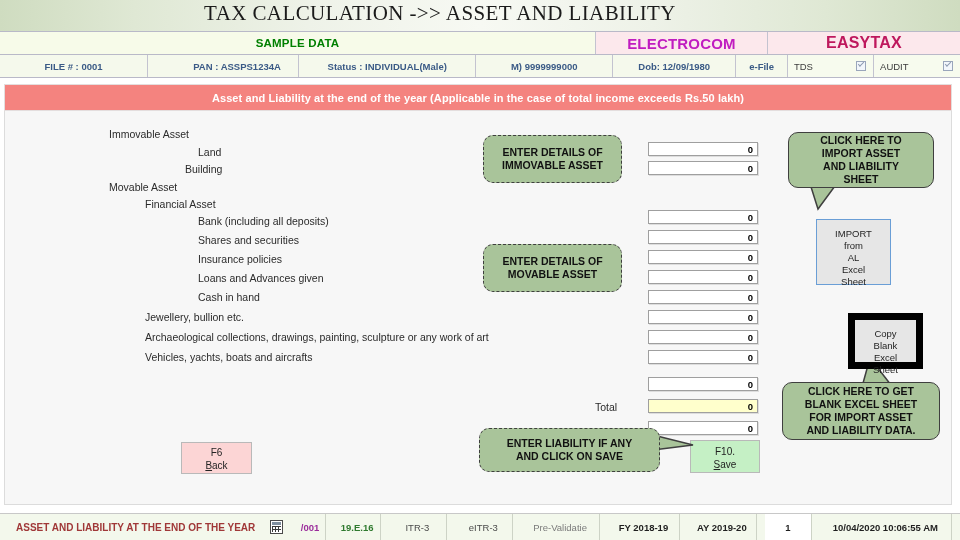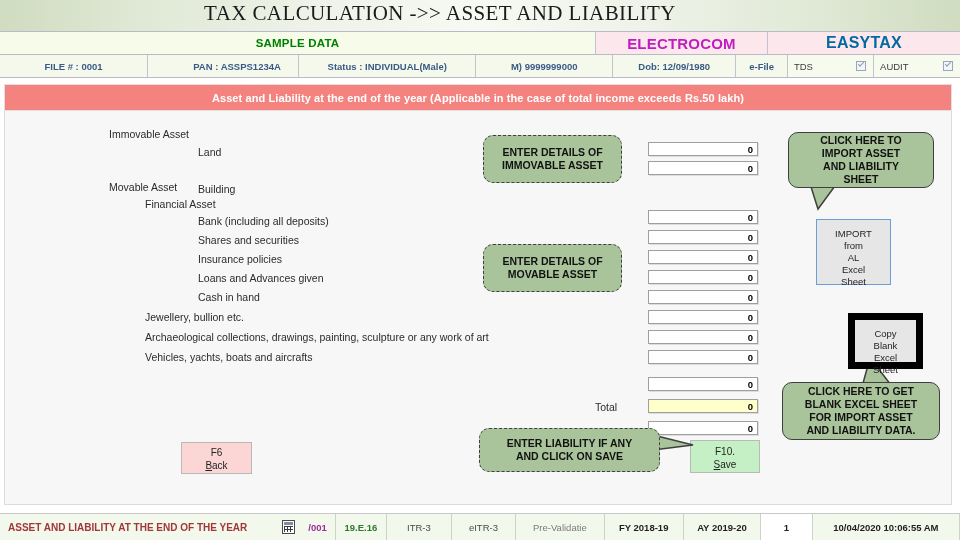--- a/index.html
+++ b/index.html
@@ -67,21 +67,21 @@
   #brand-center {
     flex: 1;
     background: #f7fbe9;
     color: #008000;
     font-size: 11.5px;
     letter-spacing: 0.2px;
   }
   #brand-right {
     width: 192px;
     background: #fce8ec;
-    color: #0369a1;
+    color: #be185d;
     font-size: 16px;
     border-right: none;
     letter-spacing: 0.2px;
   }
 
   
   #info-row {
     position: absolute;
     left: 0; top: 55px;
     width: 960px; height: 23px;
@@ -285,20 +285,21 @@
   }
   .sb-cell {
     display: flex;
     align-items: center;
     justify-content: center;
     border-right: 1px solid #cdd3c6;
     font-size: 9.5px;
     box-sizing: border-box;
     white-space: nowrap;
     overflow: hidden;
+    margin-left: 8px;
   }
   #sb-title {
     width: 300px;
     justify-content: flex-start;
     padding-left: 8px;
     color: #a03838;
     font-weight: bold;
     font-size: 10px;
     border-right: none;
   }
@@ -380,21 +381,21 @@
 </div>
 
 <div id="banner">Asset and Liability at the end of the year (Applicable in the case of total income exceeds Rs.50 lakh)</div>
 
 <div id="right-strip"></div>
 
 <div id="form-area">
 
   <div class="form-label" style="left:104px; top:17px;">Immovable Asset</div>
   <div class="form-label" style="left:193px; top:35px;">Land</div>
-  <div class="form-label" style="left:193px; top:52px;margin-top:20px;">Building</div>
+  <div class="form-label" style="left:180px; top:52px;">Building</div>
   <div class="form-label" style="left:104px; top:70px;">Movable Asset</div>
   <div class="form-label" style="left:140px; top:87px;">Financial Asset</div>
   <div class="form-label" style="left:193px; top:104px;">Bank (including all deposits)</div>
   <div class="form-label" style="left:193px; top:123px;">Shares and securities</div>
   <div class="form-label" style="left:193px; top:142px;">Insurance policies</div>
   <div class="form-label" style="left:193px; top:161px;">Loans and Advances given</div>
   <div class="form-label" style="left:193px; top:180px;">Cash in hand</div>
   <div class="form-label" style="left:140px; top:200px;">Jewellery, bullion etc.</div>
   <div class="form-label" style="left:140px; top:220px;">Archaeological collections, drawings, painting, sculpture or any work of art</div>
   <div class="form-label" style="left:140px; top:240px;">Vehicles, yachts, boats and aircrafts</div>

